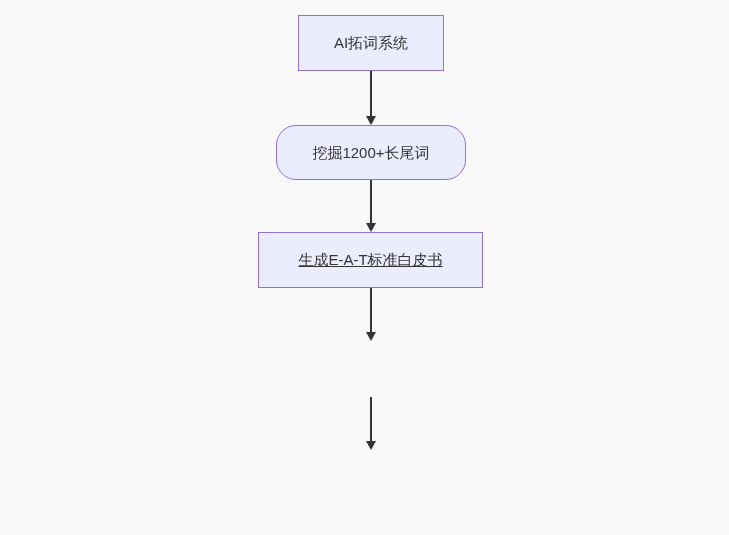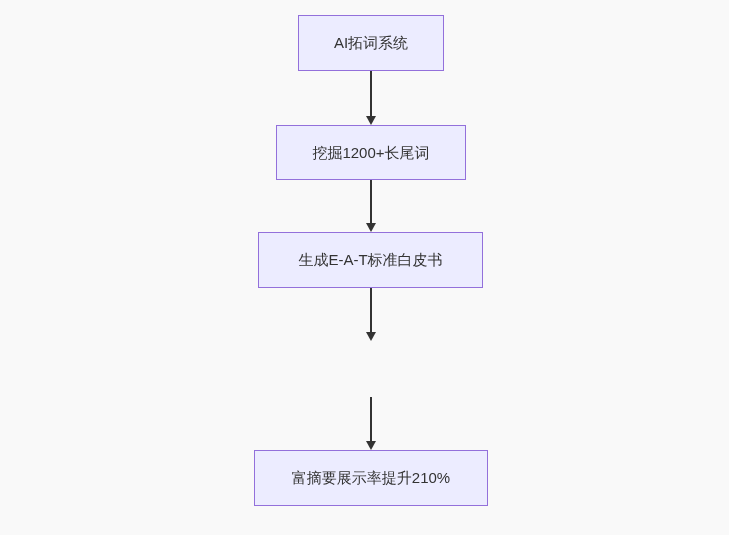--- a/index.html
+++ b/index.html
@@ -65,41 +65,38 @@
 
   <div class="node" style="left: 298px; top: 15px; width: 146px; height: 56px;">
     <span class="node-label">AI拓词系统</span>
   </div>
 
   <div class="edge" style="left: 365px; top: 71px; width: 12px; height: 54px;">
     <div class="edge-line"></div>
     <div class="edge-head"></div>
   </div>
 
-  <div class="node" style="left: 276px; top: 125px; width: 190px; height: 55px;">
+  <div class="node" style="left: 276px; top: 125px; width: 190px; height: 55px; border-radius: 20px;">
     <span class="node-label">挖掘1200+长尾词</span>
   </div>
 
   <div class="edge" style="left: 365px; top: 180px; width: 12px; height: 52px;">
     <div class="edge-line"></div>
     <div class="edge-head"></div>
   </div>
 
-  <div class="node" style="left: 258px; top: 232px; width: 225px; height: 56px;">
+  <div class="node" style="left: 258px; top: 232px; width: 225px; height: 56px; text-decoration: underline;">
     <span class="node-label">生成E-A-T标准白皮书</span>
   </div>
 
   <div class="edge" style="left: 364.5px; top: 288px; width: 12px; height: 53px;">
     <div class="edge-line"></div>
     <div class="edge-head"></div>
   </div>
 
 
   <div class="edge" style="left: 365px; top: 397px; width: 12px; height: 53px;">
     <div class="edge-line"></div>
     <div class="edge-head"></div>
   </div>
 
-  <div class="node" style="left: 254px; top: 450px; width: 234px; height: 56px;">
-    <span class="node-label">富摘要展示率提升210%</span>
-  </div>
 
 </div>
 
 </body></html>

